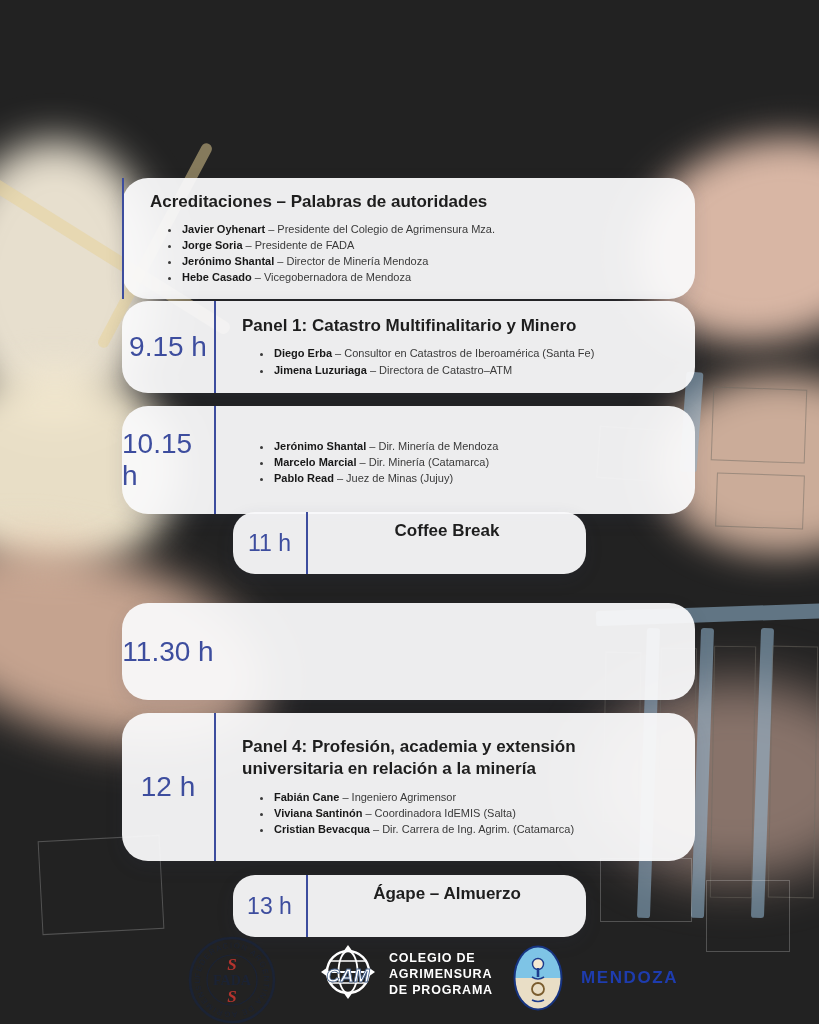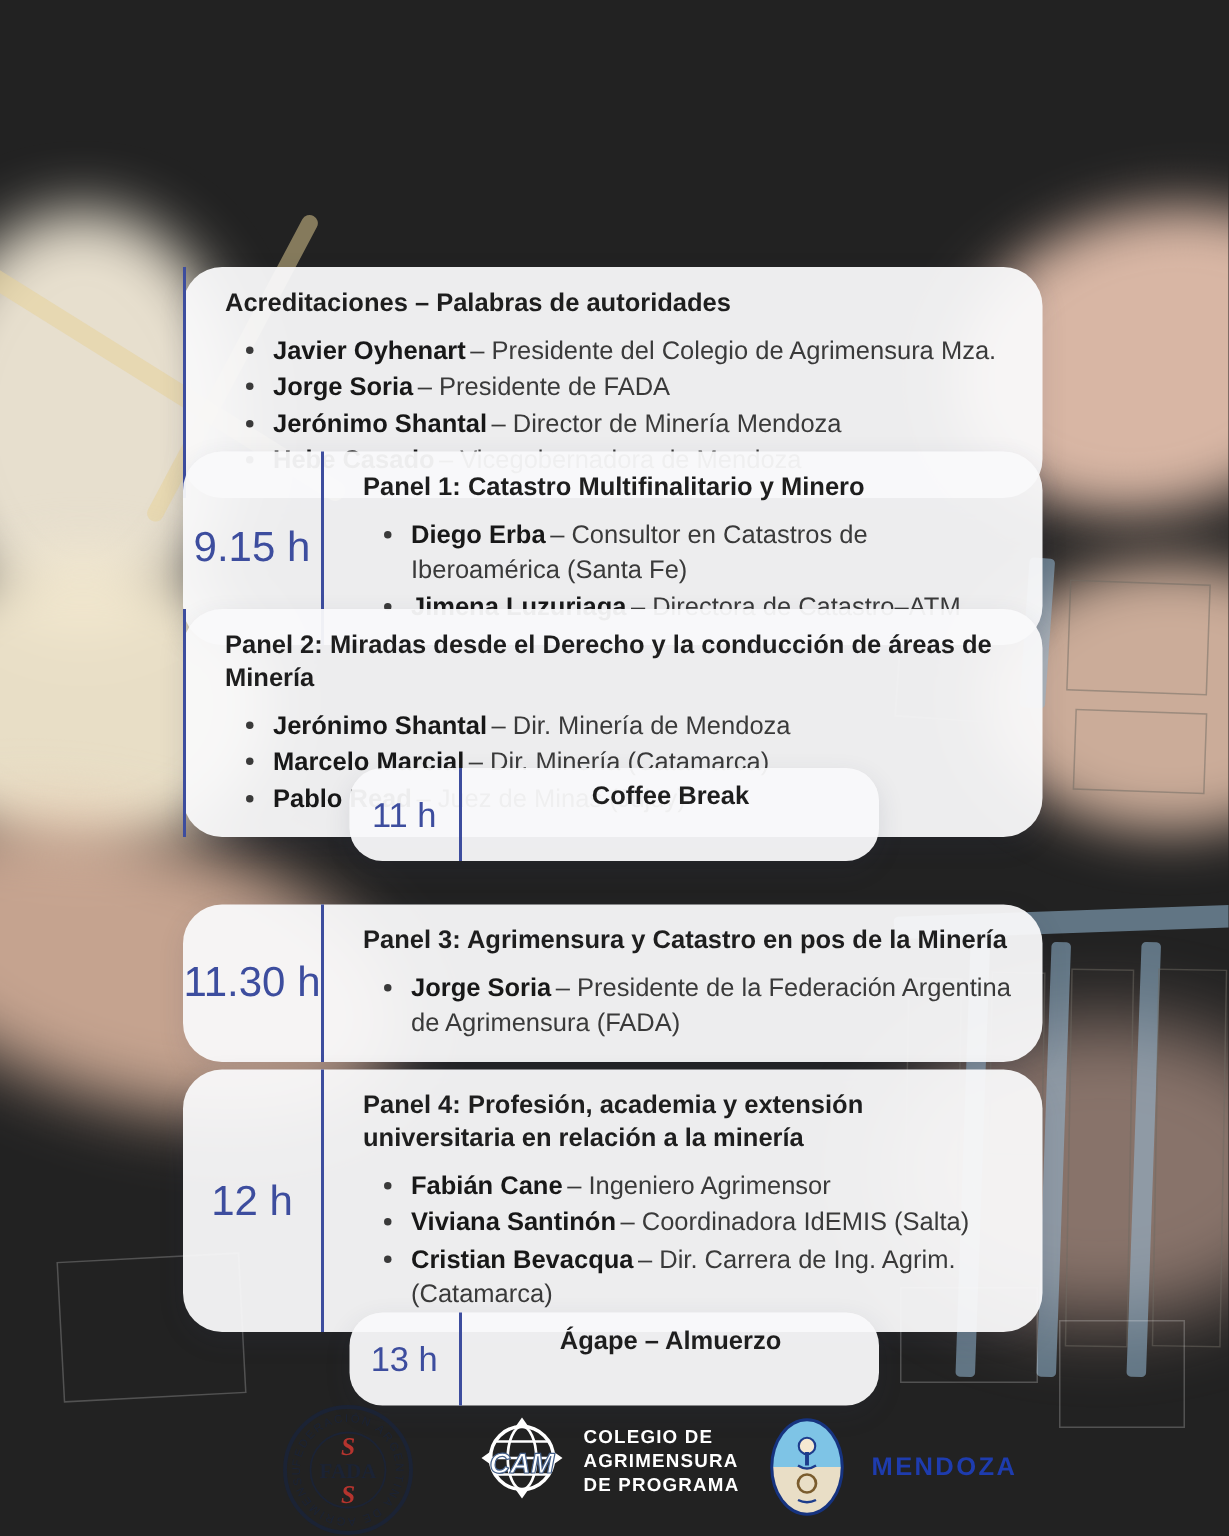--- a/index.html
+++ b/index.html
@@ -62,21 +62,21 @@
   }
   .card .time{
     flex:0 0 92px;display:flex;align-items:center;justify-content:center;
     color:#3D4D9E;font-size:28px;font-weight:400;letter-spacing:0;
   }
   .card .content{
     flex:1;border-left:2.5px solid #3D4D9E;
     padding:13px 14px 13px 26px;display:flex;flex-direction:column;justify-content:center;
   }
   .card h3{font-size:17px;font-weight:700;color:#1e1e1e;margin:0 0 3px;line-height:1.3;}
-  .card ul{list-style:disc;margin:5px 0 0;padding-left:31px;color:#3a3a3a;font-size:17px;line-height:1.37;}
+  .card ul{list-style:disc;margin:5px 0 0;padding-left:31px;color:#3a3a3a;font-size:11px;line-height:1.37;}
   .card li{margin:1px 0;padding-left:1px;}
   .card li b{color:#181818;font-weight:700;margin-right:3px;}
   .r0{top:178px;min-height:116px;}
   .r1{top:301px;min-height:92px;}
   .r2{top:406px;min-height:108px;}
   .r4{top:603px;min-height:97px;}
   .r5{top:713px;min-height:148px;}
   .card.break{left:233px;width:353px;height:62px;border-radius:22px;}
   .card.break .time{flex:0 0 73px;font-size:23px;}
   .card.break .content{align-items:center;justify-content:flex-start;padding:8px 12px;}
@@ -139,45 +139,39 @@
     <div class="content">
       <h3>Panel 1: Catastro Multifinalitario y Minero</h3>
       <ul>
         <li><b>Diego Erba</b><span>– Consultor en Catastros de Iberoamérica (Santa Fe)</span></li>
         <li><b>Jimena Luzuriaga</b><span>– Directora de Catastro–ATM</span></li>
       </ul>
     </div>
   </section>
 
   <section class="card r2">
-    <div class="content">
-      <h3>Panel 2: Miradas desde el Derecho y la conducción de áreas de Minería</h3>
+    <div class="time">10.15 h</div>
+    <div class="content">
       <ul>
         <li><b>Jerónimo Shantal</b><span>– Dir. Minería de Mendoza</span></li>
         <li><b>Marcelo Marcial</b><span>– Dir. Minería (Catamarca)</span></li>
         <li><b>Pablo Read</b><span>– Juez de Minas (Jujuy)</span></li>
       </ul>
     </div>
   </section>
 
   <section class="card break r3">
     <div class="time">11 h</div>
     <div class="content">
       <h3>Coffee Break</h3>
     </div>
   </section>
 
   <section class="card r4">
     <div class="time">11.30 h</div>
-    <div class="content">
-      <h3>Panel 3: Agrimensura y Catastro en pos de la Minería</h3>
-      <ul>
-        <li><b>Jorge Soria</b><span>– Presidente de la Federación Argentina de Agrimensura (FADA)</span></li>
-      </ul>
-    </div>
   </section>
 
   <section class="card r5">
     <div class="time">12 h</div>
     <div class="content">
       <h3>Panel 4: Profesión, academia y extensión universitaria en relación a la minería</h3>
       <ul>
         <li><b>Fabián Cane</b><span>– Ingeniero Agrimensor</span></li>
         <li><b>Viviana Santinón</b><span>– Coordinadora IdEMIS (Salta)</span></li>
         <li><b>Cristian Bevacqua</b><span>– Dir. Carrera de Ing. Agrim. (Catamarca)</span></li>

